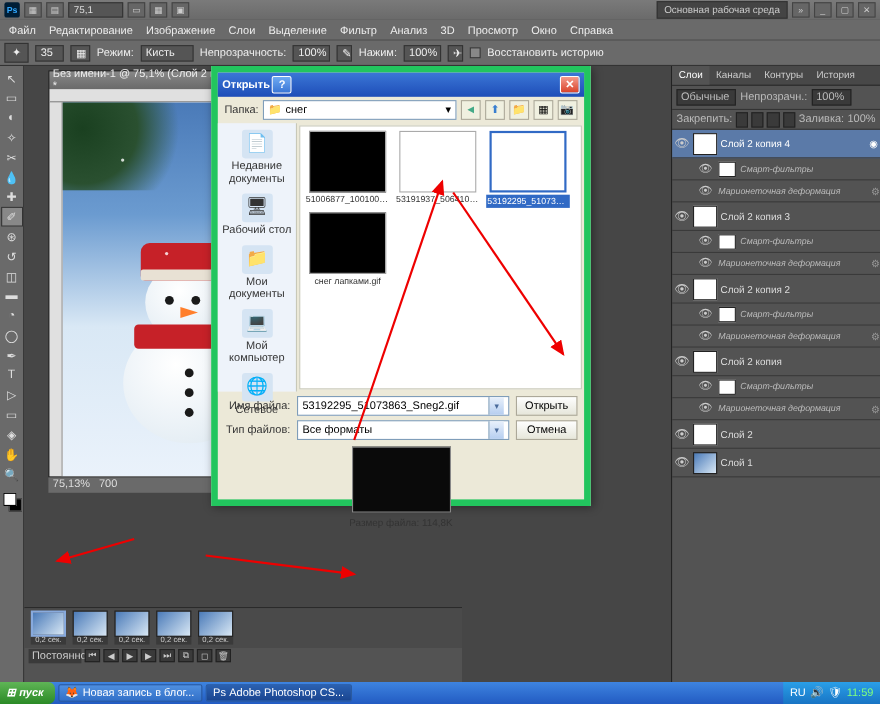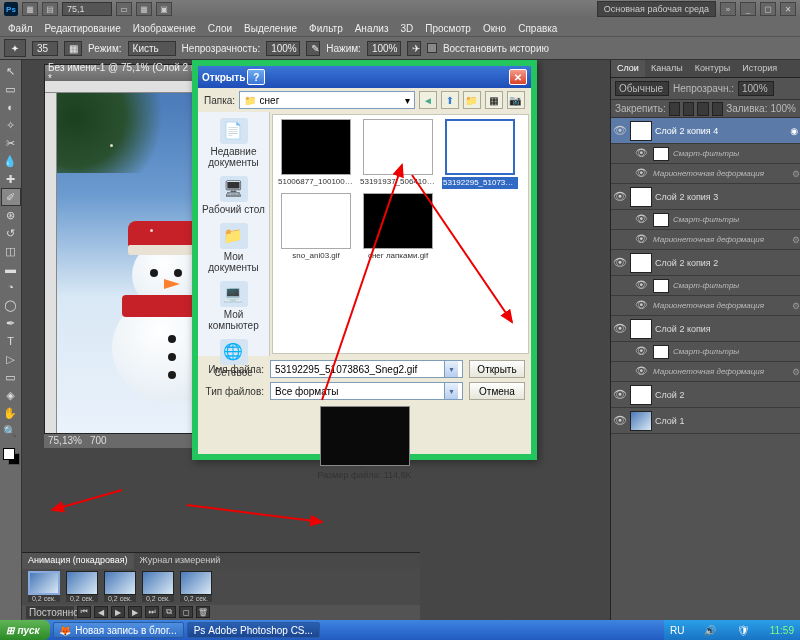--- a/index.html
+++ b/index.html
@@ -129,21 +129,21 @@
 .frame.sel .fimg{border:2px solid #88aadd}
 .frame .ftime{font-size:7px;color:#ccc;background:#3a3a3a;width:32px;text-align:center}
 .anim .controls{height:14px;display:flex;align-items:center;padding:0 4px;gap:3px;color:#ccc;font-size:9px}
 .anim .controls .cbtn{width:14px;height:12px;background:#3a3a3a;border:1px solid #222;font-size:8px;display:flex;align-items:center;justify-content:center}
 
 
 .taskbar{position:absolute;bottom:0;left:0;right:0;height:20px;background:linear-gradient(#3e84e0,#225bc2);display:flex;align-items:center}
 .startbtn{height:20px;background:linear-gradient(#5fb556,#2b8a26);color:#fff;font-weight:bold;font-style:italic;font-size:11px;padding:0 10px 0 6px;display:flex;align-items:center;gap:3px;border-radius:0 6px 6px 0}
 .taskbtn{height:16px;background:linear-gradient(#4f8fe0,#3270c8);border:1px solid #2a5aa0;margin-left:3px;padding:0 6px;color:#fff;font-size:9px;display:flex;align-items:center;gap:3px;border-radius:2px}
 .taskbtn.active{background:linear-gradient(#2a60b0,#1a4590)}
-.tray{margin-left:auto;height:20px;background:linear-gradient(#2a9fe8,#1874c4);padding:0 6px;display:flex;align-items:center;gap:20px;color:#fff;font-size:9px}
+.tray{margin-left:auto;height:20px;background:linear-gradient(#2a9fe8,#1874c4);padding:0 6px;display:flex;align-items:center;gap:4px;color:#fff;font-size:9px}
 
 svg.arrow{position:absolute;z-index:15;pointer-events:none}
 </style>
 </head>
 <body>
 
 <div class="topbar">
   <div class="ps-logo">Ps</div>
   <div class="btn">▦</div>
   <div class="btn">▤</div>
@@ -311,24 +311,20 @@
     </div>
             <div class="thumb ">
       <div class="img snow2"></div>
       <div class="lbl">53191937_50641023_...</div>
     </div>
             <div class="thumb sel">
       <div class="img snow4"></div>
       <div class="lbl">53192295_51073863_Sneg2.gif</div>
     </div>
             <div class="thumb ">
-      <div class="img snow2"></div>
-      <div class="lbl">sno_ani03.gif</div>
-    </div>
-            <div class="thumb ">
       <div class="img snow3"></div>
       <div class="lbl">снег лапками.gif</div>
     </div>
           </div>
       </div>
       <div class="bottom">
         <div class="row">
           <label>Имя файла:</label>
           <div class="combo">
             <span>53192295_51073863_Sneg2.gif</span>
@@ -358,24 +354,20 @@
             <path d="M0,0 L7,3 L0,6 Z" fill="#e00"></path>
           </marker>
         </defs>
       <line x1="300" y1="340" x2="380" y2="105" stroke="#e00" stroke-width="2" marker-end="url(#ah)"></line>
       <line x1="390" y1="115" x2="490" y2="262" stroke="#e00" stroke-width="2" marker-end="url(#ah)"></line>
       <line x1="100" y1="430" x2="30" y2="450" stroke="#e00" stroke-width="2" marker-end="url(#ah)"></line>
       <line x1="165" y1="445" x2="300" y2="462" stroke="#e00" stroke-width="2" marker-end="url(#ah)"></line>
     </svg>
 
     <div class="anim">
-      <div class="tabs">
-        <span class="active">Анимация (покадровая)</span>
-        <span>Журнал измерений</span>
-      </div>
       <div class="frames" id="frames">
           <div class="frame sel">
       <div class="fimg"></div>
       <div class="ftime">0,2 сек.</div>
     </div>
           <div class="frame ">
       <div class="fimg"></div>
       <div class="ftime">0,2 сек.</div>
     </div>
           <div class="frame ">

